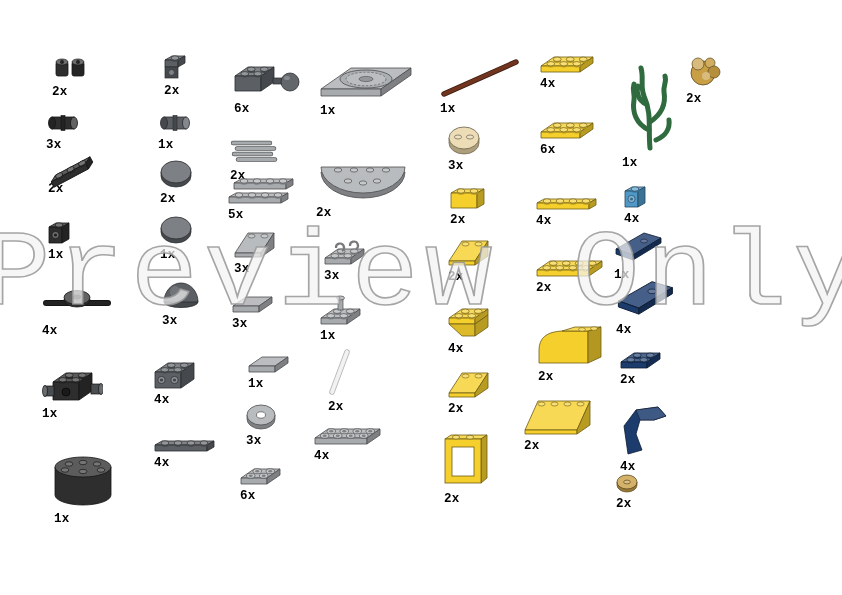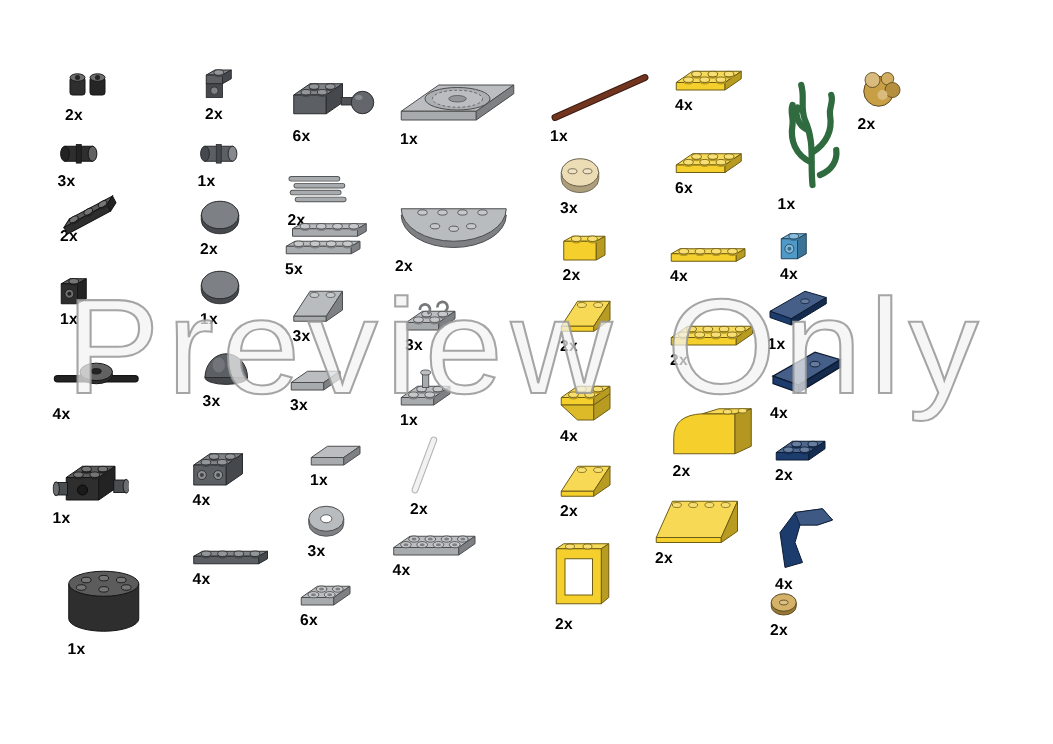--- a/index.html
+++ b/index.html
@@ -1,18 +1,18 @@
 <!DOCTYPE html>
 <html><head>
 <meta charset="utf-8">
 <title>Preview Only</title>
 <style>
   html,body{margin:0;padding:0;background:#fff;}
   .canvas{position:relative;width:842px;height:595px;background:#ffffff;overflow:hidden;
-          font-family:Liberation Sans, sans-serif;}
+          font-family:Liberation Mono, monospace;}
   .part{position:absolute;display:flex;flex-direction:column;align-items:flex-start;}
   .part .icon{line-height:0;}
   .part .qty{font-weight:bold;font-size:12.5px;color:#000;margin-top:4px;letter-spacing:.2px;}
   .watermark{position:absolute;left:0;top:214px;width:100%;text-align:center;white-space:nowrap;
              font-size:108px;font-weight:400;letter-spacing:6px;
              color:rgba(242,242,242,.72);-webkit-text-stroke:1.6px rgba(150,150,150,.85);
              transform:scaleX(1.04);transform-origin:50% 50%;
              pointer-events:none;z-index:5;}
 </style>
 </head>

